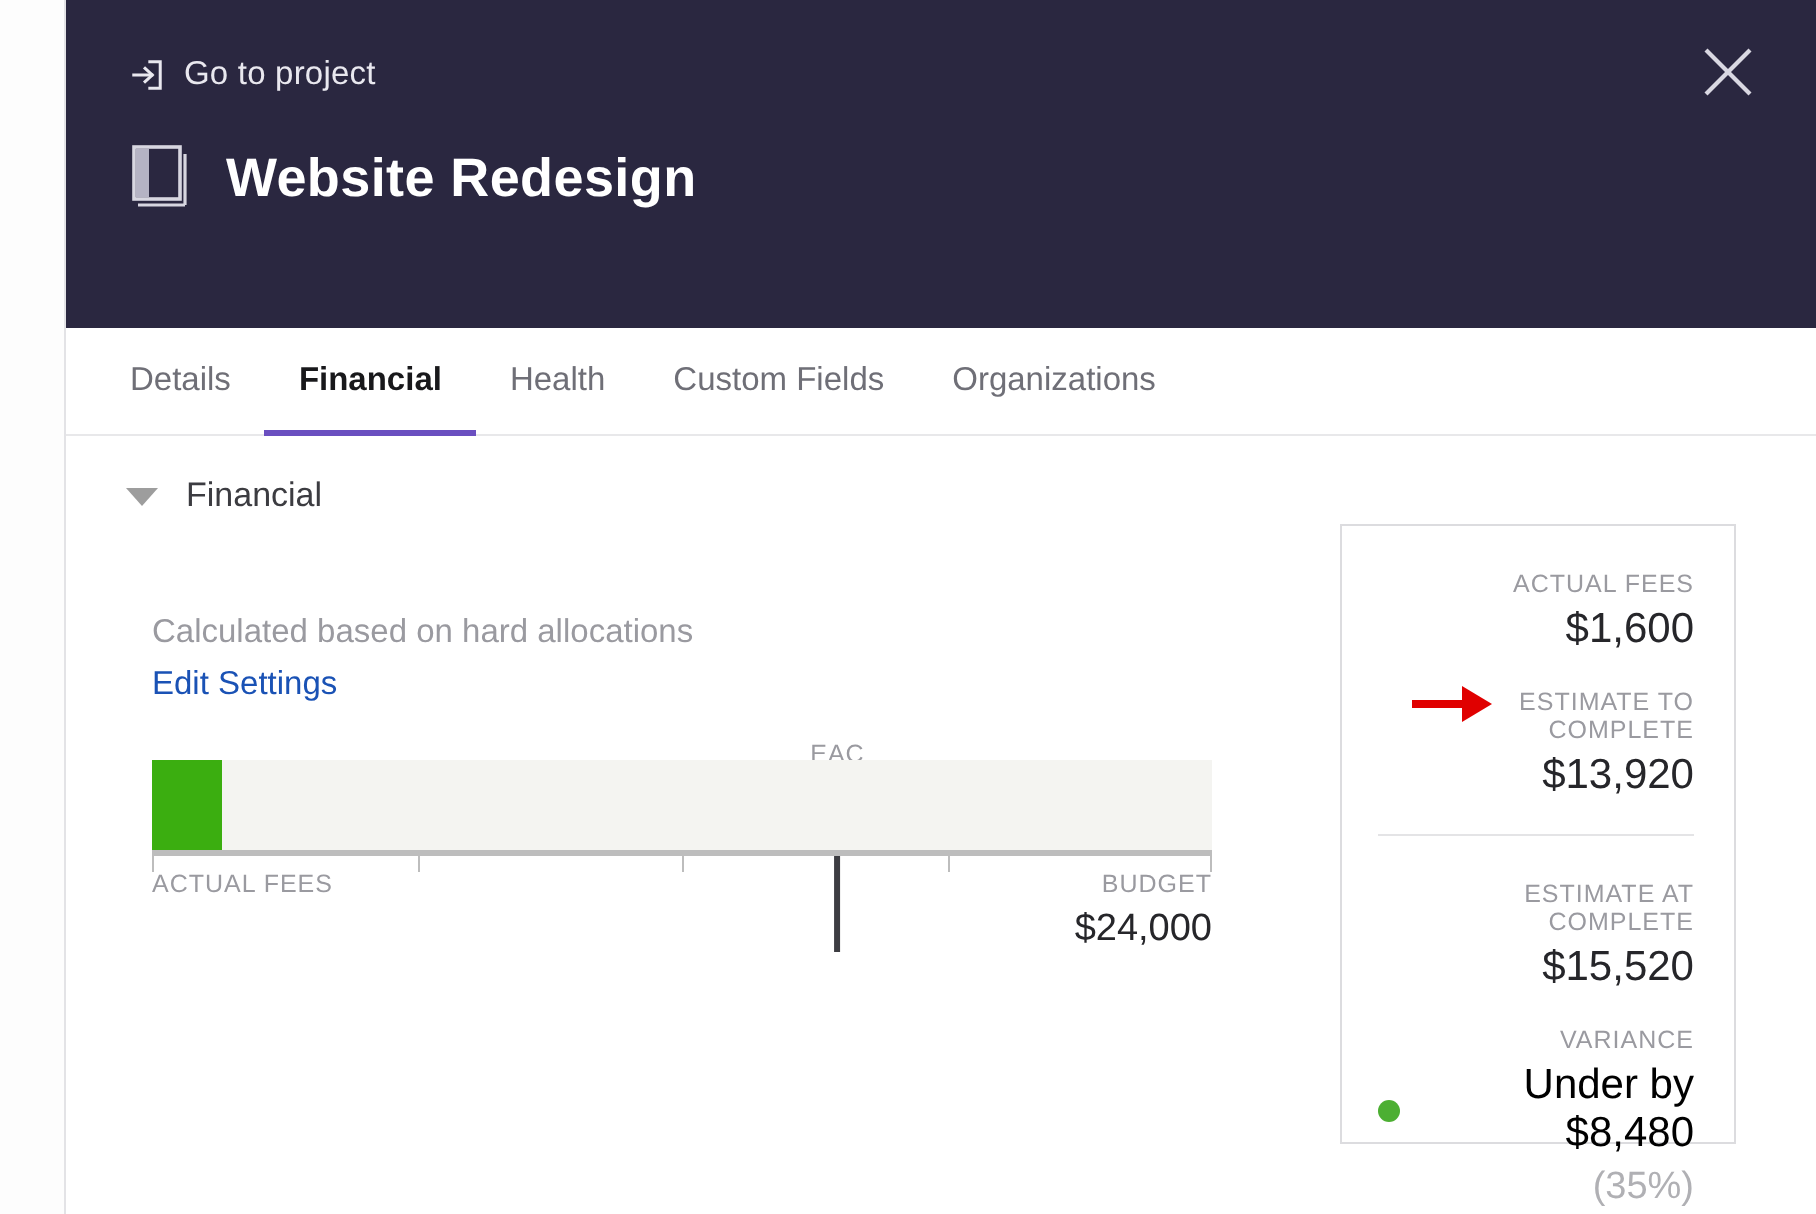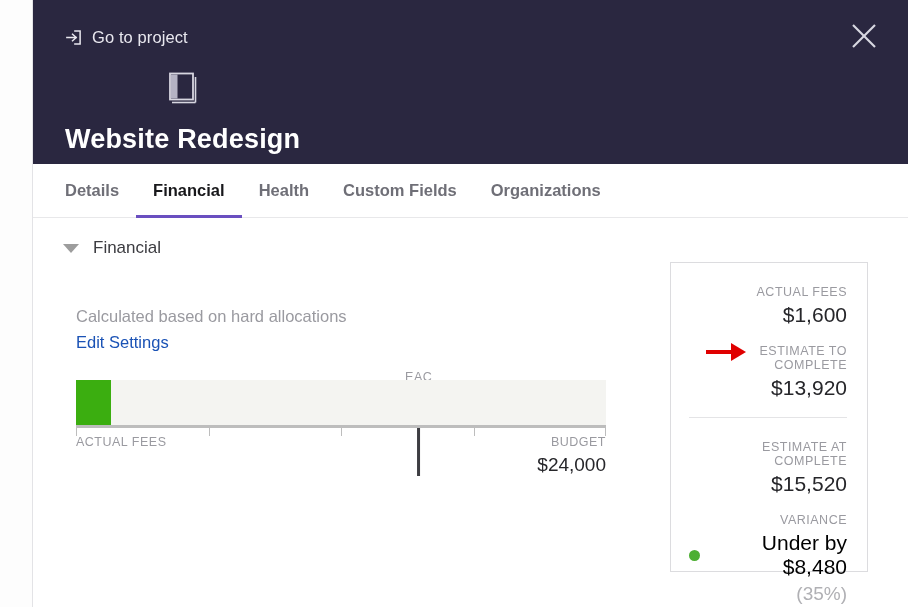--- a/index.html
+++ b/index.html
@@ -58,21 +58,20 @@
   .enter-icon {
     width: 17px; height: 17px;
     display: block;
   }
   #project-title-row {
     position: absolute;
     left: 32px; top: 72px;
     display: flex;
     align-items: center;
     gap: 18px;
-    flex-direction: column;
   }
   #project-title-row .title {
     color: #ffffff;
     font-size: 27px;
     font-weight: bold;
     letter-spacing: .2px;
   }
   .book-icon { display:block; width: 30px; height: 34px; }
 
   #close-button {
@@ -98,21 +97,20 @@
   }
   .tab-item {
     display: flex;
     align-items: center;
     padding: 0 17px;
     font-size: 16.5px;
     color: #6f6f77;
     cursor: pointer;
     position: relative;
     white-space: nowrap;
-    font-weight: bold;
   }
   .tab-item:first-child { padding-left: 0; }
   .tab-item.active {
     color: #18181b;
     font-weight: bold;
   }
   .tab-item.active::after {
     content: "";
     position: absolute;
     left: 0; right: 0; bottom: -1px;

